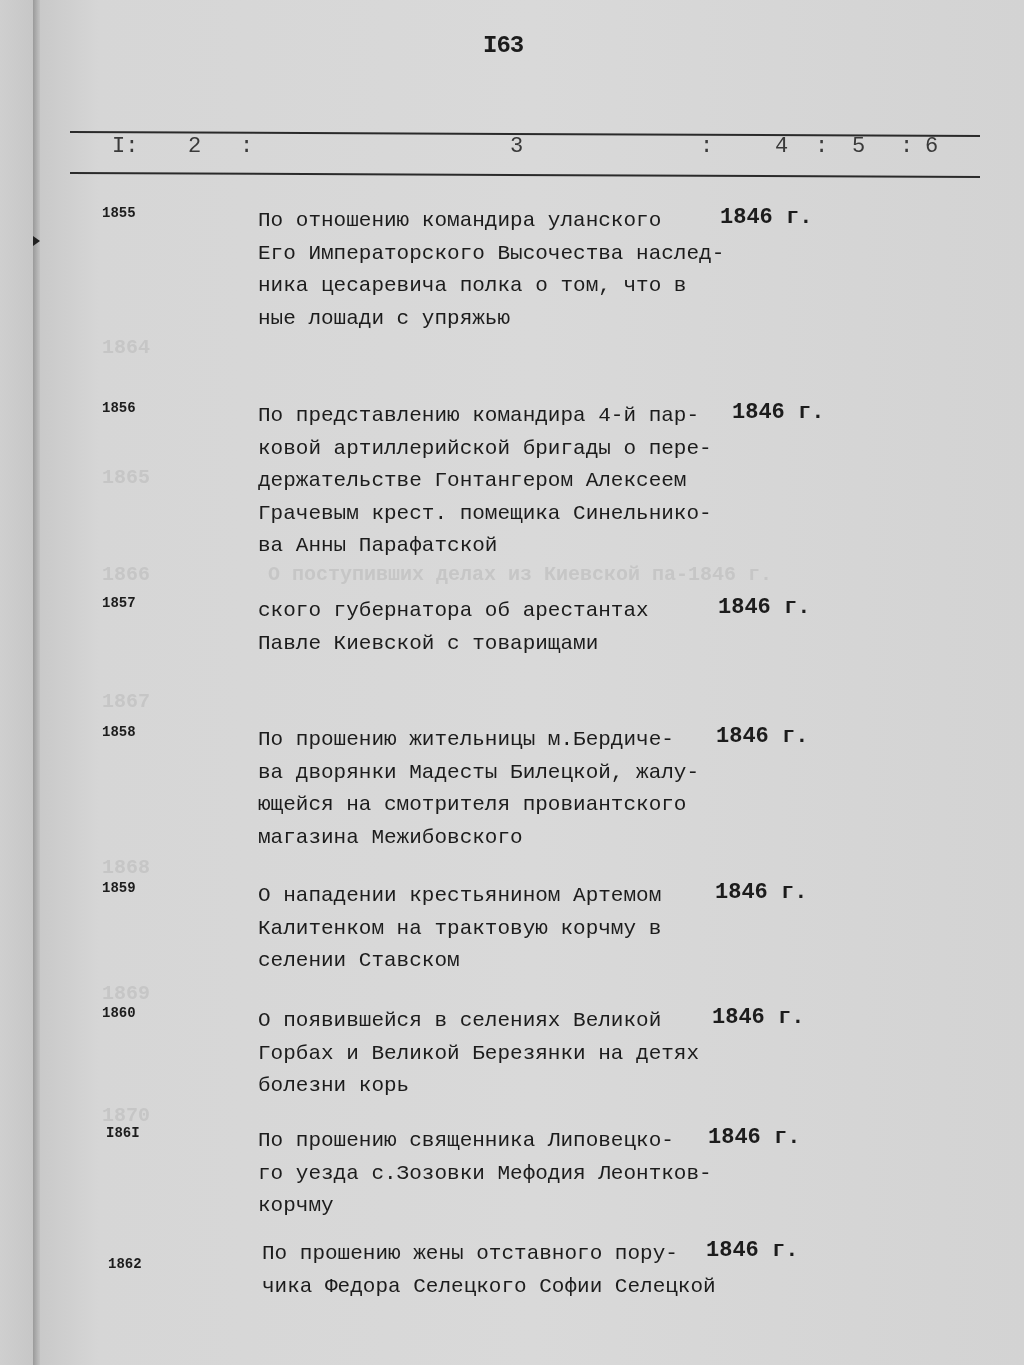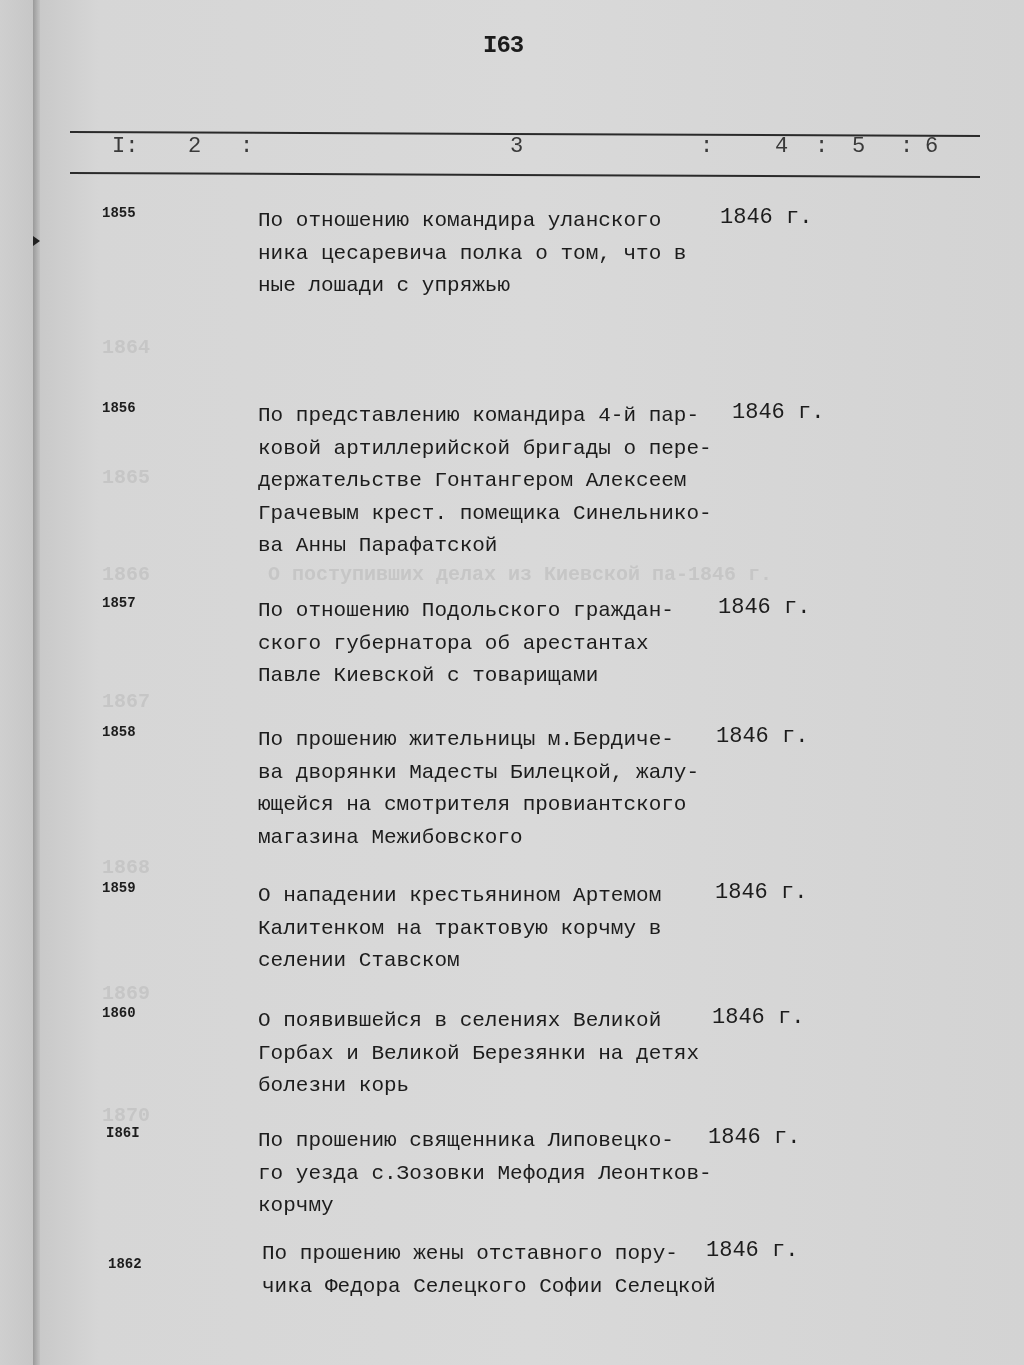--- a/index.html
+++ b/index.html
@@ -35,21 +35,21 @@
   }
   .entry { position: absolute; left: 0; width: 1024px; }
   .entry-number {
     position: absolute; left: 102px; top: 0; font-size: 14px; font-weight: bold;
   }
   .entry-text {
     position: absolute; left: 258px; top: 0; font-size: 21px; font-weight: normal;
     line-height: 32.5px; white-space: pre;
   }
   .entry-year {
-    position: absolute; top: 0; font-size: 22px; font-weight: normal; white-space: pre;
+    position: absolute; top: 0; font-size: 22px; font-weight: bold; white-space: pre;
   }
   .ghost {
     position: absolute; font-size: 20px; color: #c6c6c6; white-space: pre; font-weight: bold;
   }
   .margin-mark {
     position: absolute; left: 33px; top: 236px; width: 0; height: 0;
     border-top: 5px solid transparent; border-bottom: 5px solid transparent;
     border-left: 7px solid #222;
   }
 </style>
@@ -82,33 +82,33 @@
 <div class="ghost" style="left:102px;top:466px">1865</div>
 <div class="ghost" style="left:102px;top:563px">1866</div>
 <div class="ghost" style="left:268px;top:563px">О поступивших делах из Киевской па-1846 г.</div>
 <div class="ghost" style="left:102px;top:690px">1867</div>
 <div class="ghost" style="left:102px;top:856px">1868</div>
 <div class="ghost" style="left:102px;top:982px">1869</div>
 <div class="ghost" style="left:102px;top:1104px">1870</div>
 
 <div class="entry" style="top:205px">
   <div class="entry-number">1855</div>
-  <div class="entry-text"><div>По отношению командира уланского</div><div>ника цесаревича полка о том, что в</div><div>ные лошади с упряжью</div></div>
+  <div class="entry-text"><div>По отношению командира уланского</div><div>Его Императорского Высочества наслед-</div><div>ника цесаревича полка о том, что в</div><div>ные лошади с упряжью</div></div>
   <div class="entry-year" style="left:720px">1846 г.</div>
 </div>
 
 <div class="entry" style="top:400px">
   <div class="entry-number">1856</div>
   <div class="entry-text"><div>По представлению командира 4-й пар-</div><div>ковой артиллерийской бригады о пере-</div><div>держательстве Гонтангером Алексеем</div><div>Грачевым крест. помещика Синельнико-</div><div>ва Анны Парафатской</div></div>
   <div class="entry-year" style="left:732px">1846 г.</div>
 </div>
 
 <div class="entry" style="top:595px">
   <div class="entry-number">1857</div>
-  <div class="entry-text"><div>По отношению Подольского граждан-</div><div>ского губернатора об арестантах</div><div>Павле Киевской с товарищами</div></div>
+  <div class="entry-text"><div>ского губернатора об арестантах</div><div>Павле Киевской с товарищами</div></div>
   <div class="entry-year" style="left:718px">1846 г.</div>
 </div>
 
 <div class="entry" style="top:724px">
   <div class="entry-number">1858</div>
   <div class="entry-text"><div>По прошению жительницы м.Бердиче-</div><div>ва дворянки Мадесты Билецкой, жалу-</div><div>ющейся на смотрителя провиантского</div><div>магазина Межибовского</div></div>
   <div class="entry-year" style="left:716px">1846 г.</div>
 </div>
 
 <div class="entry" style="top:880px">

